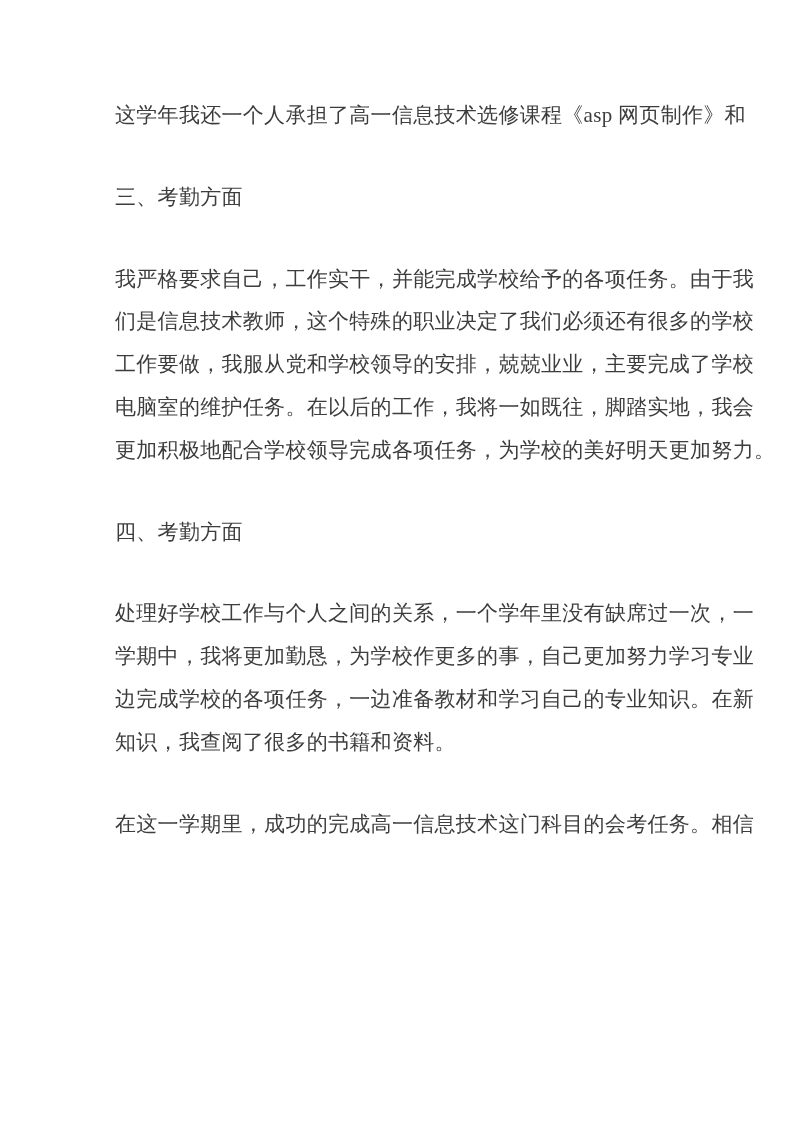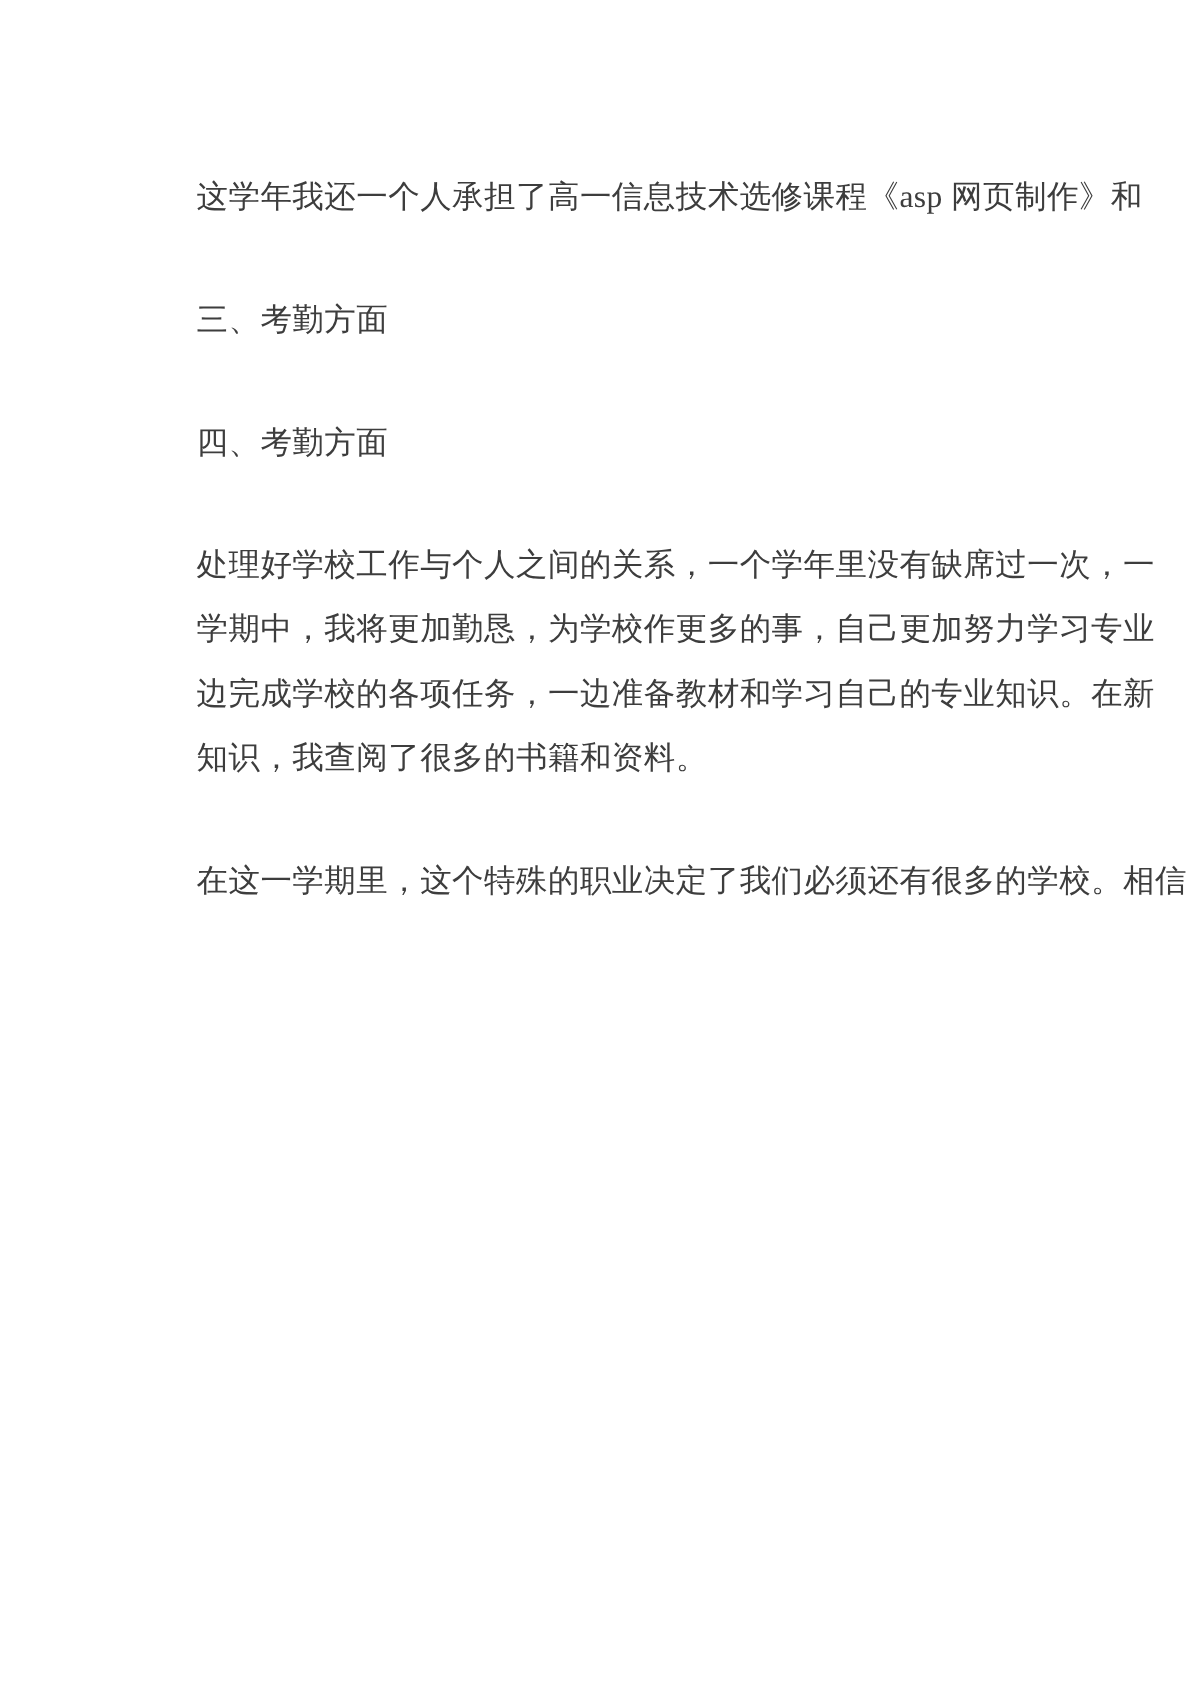--- a/index.html
+++ b/index.html
@@ -15,21 +15,21 @@
   }
   .page {
     box-sizing: border-box;
     width: 793px;
     height: 1122px;
     padding: 94px 88px 0 115px;
     background: #ffffff;
     color: #3d3d3d;
   }
   .block {
-    margin: 16px;
+    margin: 0;
   }
   .block + .block {
     margin-top: 39px;
   }
   .line {
     font-size: 21px;
     line-height: 42.8px;
     white-space: pre;
     letter-spacing: 0.3px;
     font-weight: 400;
@@ -41,30 +41,37 @@
 <div class="page">
 
   <div class="block">
     <div class="line">这学年我还一个人承担了高一信息技术选修课程《asp 网页制作》和</div>
   </div>
 
   <div class="block">
     <div class="line">三、考勤方面</div>
   </div>
 
+  <div class="block">
+    <div class="line">我严格要求自己，工作实干，并能完成学校给予的各项任务。由于我</div>
+    <div class="line">们是信息技术教师，这个特殊的职业决定了我们必须还有很多的学校</div>
+    <div class="line">工作要做，我服从党和学校领导的安排，兢兢业业，主要完成了学校</div>
+    <div class="line">电脑室的维护任务。在以后的工作，我将一如既往，脚踏实地，我会</div>
+    <div class="line">更加积极地配合学校领导完成各项任务，为学校的美好明天更加努力。</div>
+  </div>
 
   <div class="block">
     <div class="line">四、考勤方面</div>
   </div>
 
   <div class="block">
     <div class="line">处理好学校工作与个人之间的关系，一个学年里没有缺席过一次，一</div>
     <div class="line">学期中，我将更加勤恳，为学校作更多的事，自己更加努力学习专业</div>
     <div class="line">边完成学校的各项任务，一边准备教材和学习自己的专业知识。在新</div>
     <div class="line">知识，我查阅了很多的书籍和资料。</div>
   </div>
 
 
   <div class="block">
-    <div class="line">在这一学期里，这个特殊的职业决定了我们必须还有很多的学校。相信</div>
+    <div class="line">在这一学期里，成功的完成高一信息技术这门科目的会考任务。相信</div>
   </div>
 
 </div>
 
 </body></html>

